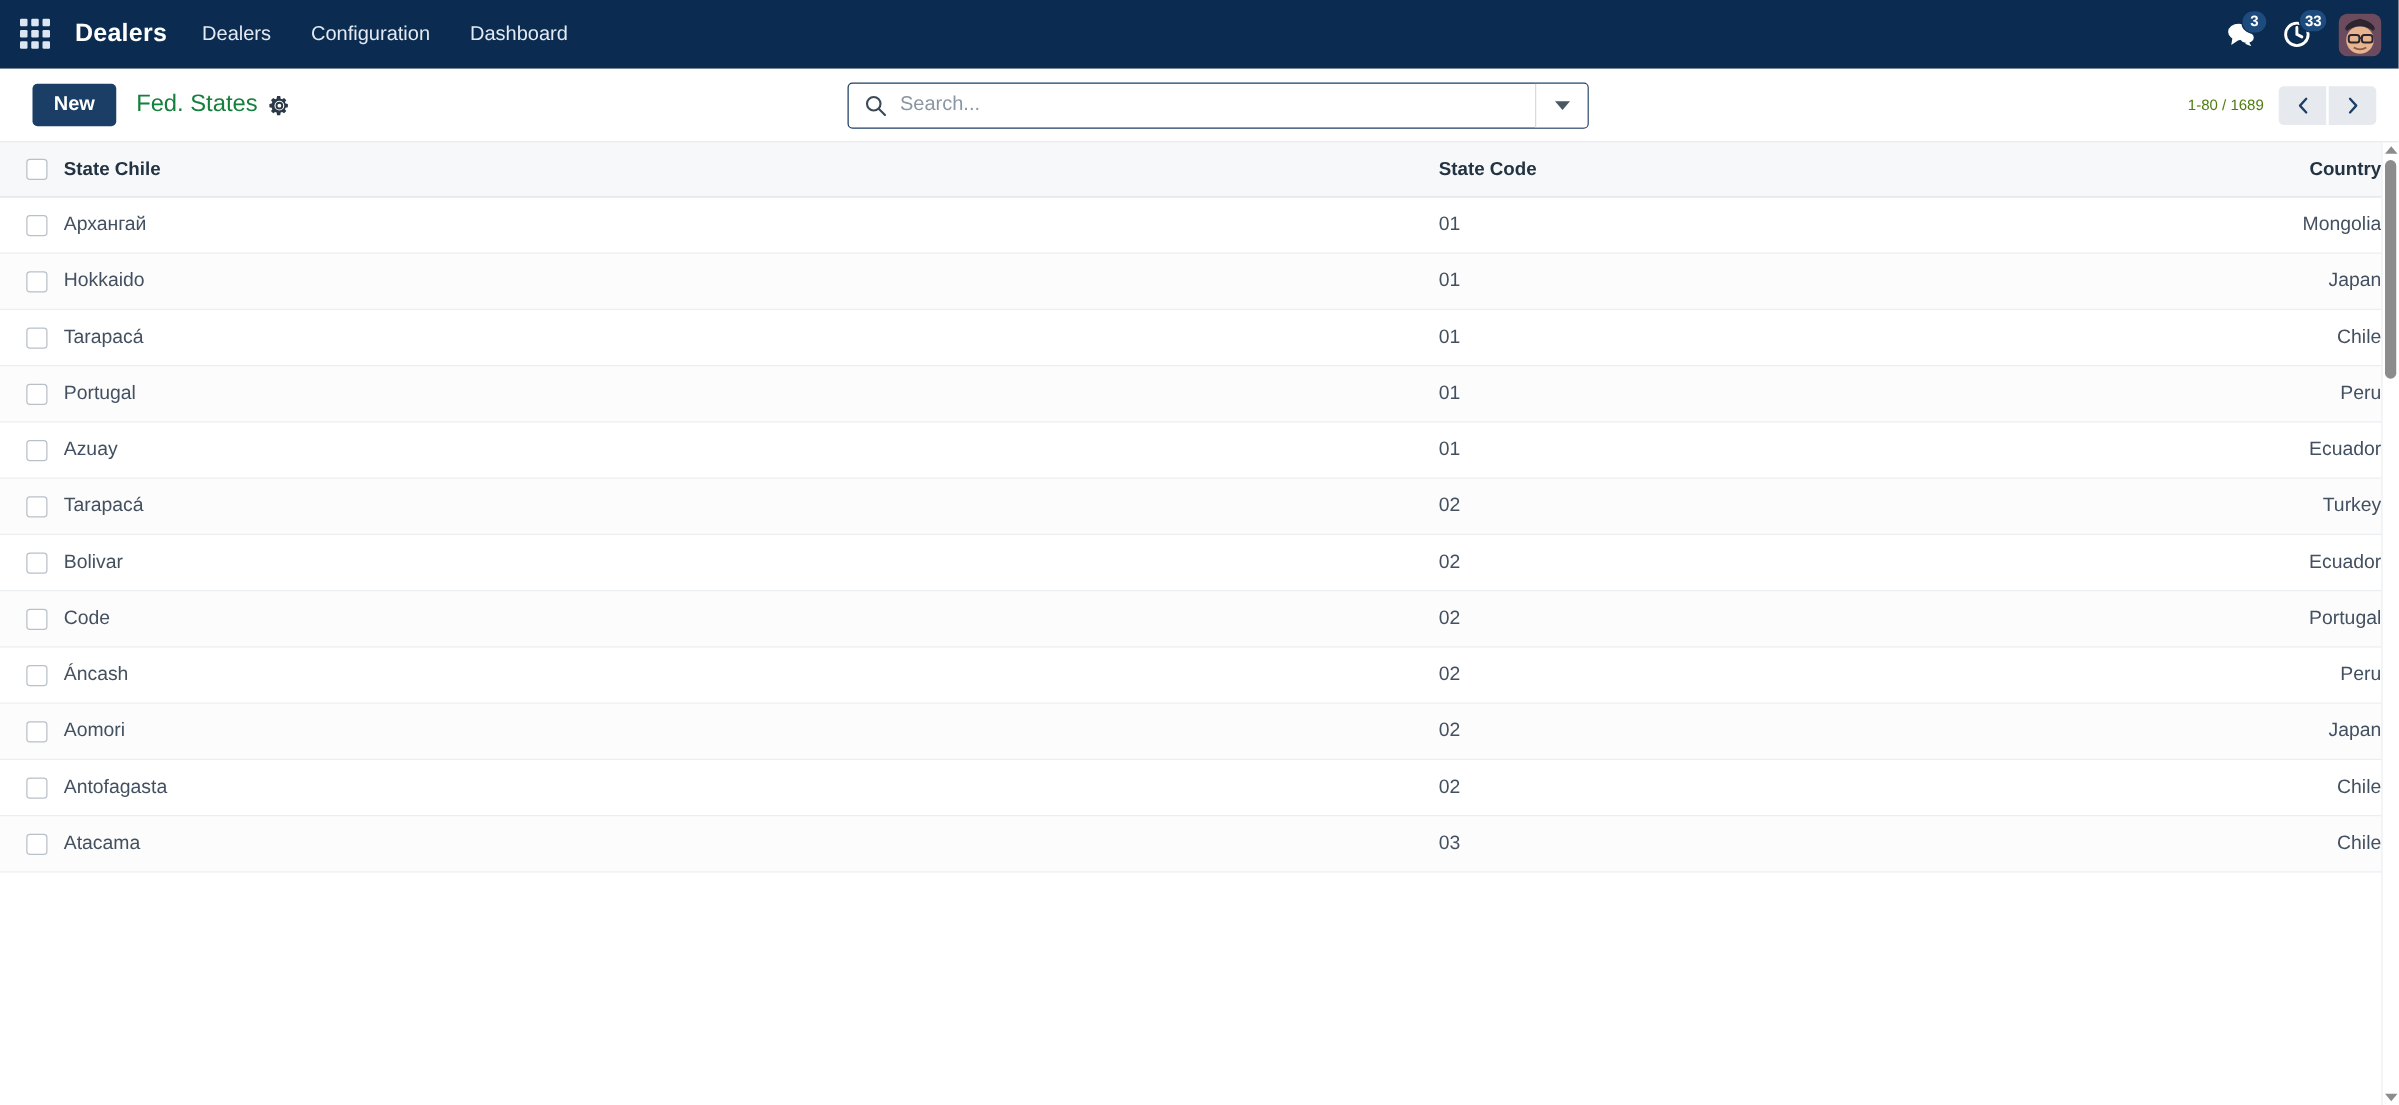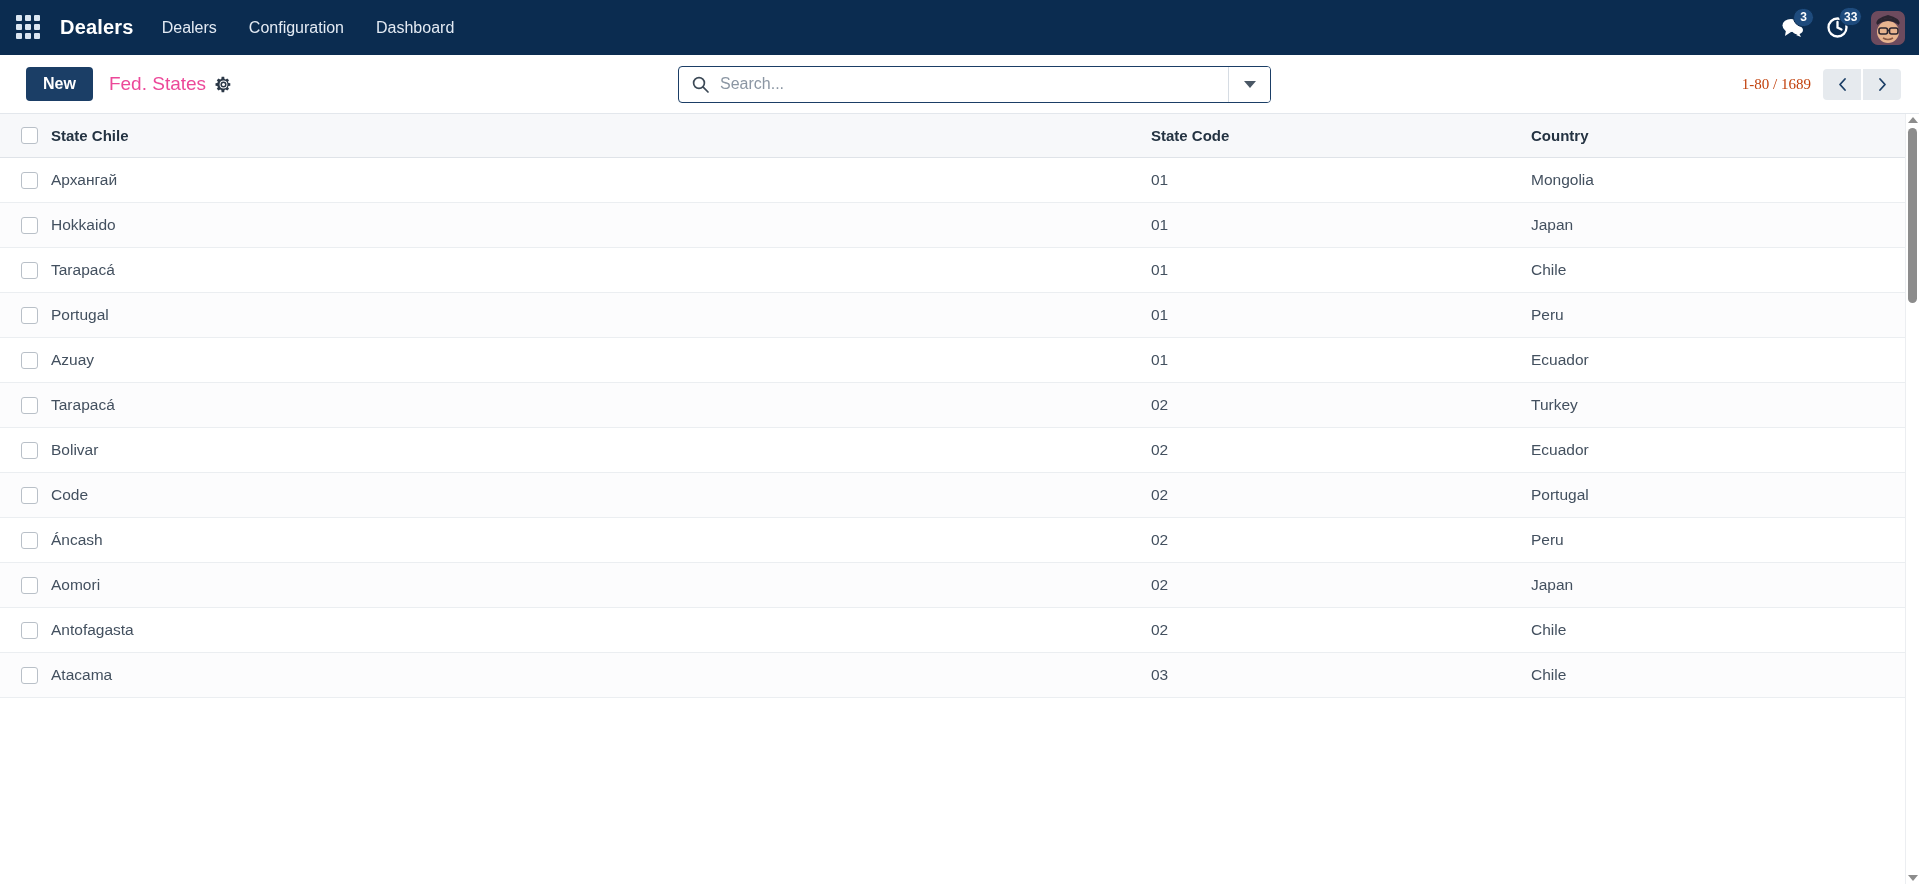--- a/index.html
+++ b/index.html
@@ -91,21 +91,21 @@
     border: none;
     border-radius: 4px;
     font-size: 16px;
     font-weight: 600;
     padding: 8px 17px;
     cursor: pointer;
     font-family: "Liberation Sans", sans-serif;
   }
   .breadcrumb-title {
     font-size: 19px;
-    color: #ec4899;
+    color: #15803d;
     margin-left: 16px;
     white-space: nowrap;
   }
   .gear-icon {
     margin-left: 9px;
     width: 17px; height: 17px;
     display: inline-block;
     vertical-align: -3px;
     cursor: pointer;
   }
@@ -153,24 +153,23 @@
     border-top: 7px solid #4a5765;
   }
 
   .pager {
     margin-left: auto;
     display: flex;
     align-items: center;
     gap: 12px;
   }
   .pager-label {
-    font-size: 15px;
-    color: #c2410c;
+    font-size: 12px;
+    color: #4d7c0f;
     white-space: nowrap;
-    font-family: Liberation Serif, serif;
   }
   .pager-btns { display: flex; }
   .pager-btn {
     width: 38px; height: 31px;
     background: #e6eaee;
     border: none;
     cursor: pointer;
     display:flex; align-items:center; justify-content:center;
     color: #1b3e66;
   }
@@ -199,21 +198,21 @@
     font-size: 15.5px;
     color: #43505f;
     padding: 13px 0;
     border-bottom: 1px solid #ebeef1;
     white-space: nowrap;
   }
   tbody tr:nth-child(even) { background: #fcfcfd; }
   .col-check { width: 51px; padding-left: 21px !important; }
   .col-name { width: 1100px; }
   .col-code { width: 380px; }
-  .col-country { width: 374px; }
+  .col-country { width: 374px; text-align: right; }
   .chk {
     appearance: none;
     -webkit-appearance: none;
     width: 17px; height: 17px;
     border: 1px solid #b9c0c8;
     border-radius: 3px;
     background: #ffffff;
     cursor: pointer;
     display: block;
   }

